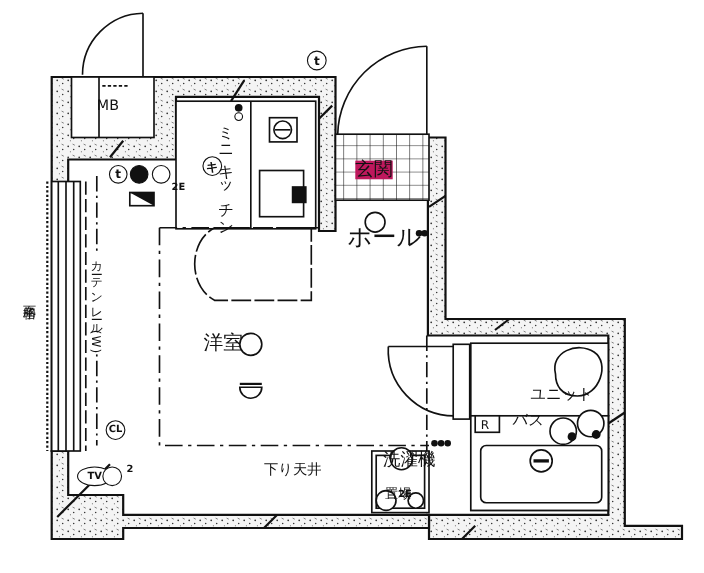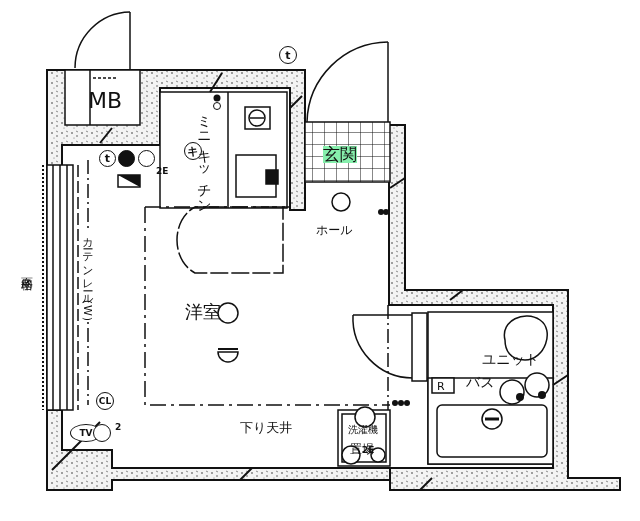--- a/index.html
+++ b/index.html
@@ -149,38 +149,38 @@
 <div class="lbl" style="left:156px;top:167px;font-size:9px;font-weight:bold;">2E</div>
 
 <div class="sym" style="left:279px;top:46px;width:18px;height:18px;">
     <span>t</span>
   </div>
 
 <div class="sym" style="left:184px;top:142px;width:18px;height:18px;">
     <span>キ</span>
   </div>
 
-<div class="sym" style="left:96px;top:392px;width:18px;height:18px;font-size:9px;">
+<div class="sym" style="left:96px;top:382px;width:18px;height:18px;font-size:9px;">
     <span>CL</span>
   </div>
 <div class="sym" style="left:70px;top:424px;width:32px;height:18px;font-size:9px;">
     <span>TV</span>
   </div>
 <div class="sym" style="left:93px;top:424px;width:18px;height:18px;"></div>
 <div class="lbl" style="left:115px;top:423px;font-size:9px;font-weight:bold;">2</div>
 
-<div class="lbl" style="left:88px;top:90px;font-size:22px;">MB</div>
+<div class="lbl" style="left:88px;top:90px;font-size:13px;">MB</div>
 <div class="lbl vert" style="left:198px;top:106px;font-size:14px;">ミニキッチン</div>
-<div class="lbl" style="left:323px;top:146px;font-size:17px;background:#86efac;">玄関</div>
-<div class="lbl" style="left:316px;top:224px;font-size:12px;">ホール</div>
+<div class="lbl" style="left:323px;top:146px;font-size:17px;background:#be185d;">玄関</div>
+<div class="lbl" style="left:316px;top:206px;font-size:22px;">ホール</div>
 <div class="lbl" style="left:165px;top:303px;font-size:18px;margin-left:20px;">洋室</div>
 <div class="lbl" style="left:220px;top:421px;font-size:13px;margin-left:20px;">下り天井</div>
 
 <div class="lbl" style="left:438px;top:352px;font-size:14px;margin-left:44px;">ユニット</div>
 <div class="lbl" style="left:466px;top:375px;font-size:14px;">バス</div>
 <div class="lbl" style="left:437px;top:381px;font-size:11px;">R</div>
 
-<div class="lbl" style="left:348px;top:425px;font-size:10px;">洗濯機</div>
+<div class="lbl" style="left:348px;top:410px;font-size:16px;">洗濯機</div>
 <div class="lbl" style="left:350px;top:443px;font-size:12px;">置場</div>
 <div class="lbl" style="left:362px;top:446px;font-size:9px;font-weight:bold;">2E</div>
 
 <div class="lbl vert" style="left:21px;top:268px;font-size:12px;">面格子</div>
 <div class="lbl vert" style="left:82px;top:230px;font-size:11px;background:#fff;">カーテンレール(W)</div>
 
 </body></html>

